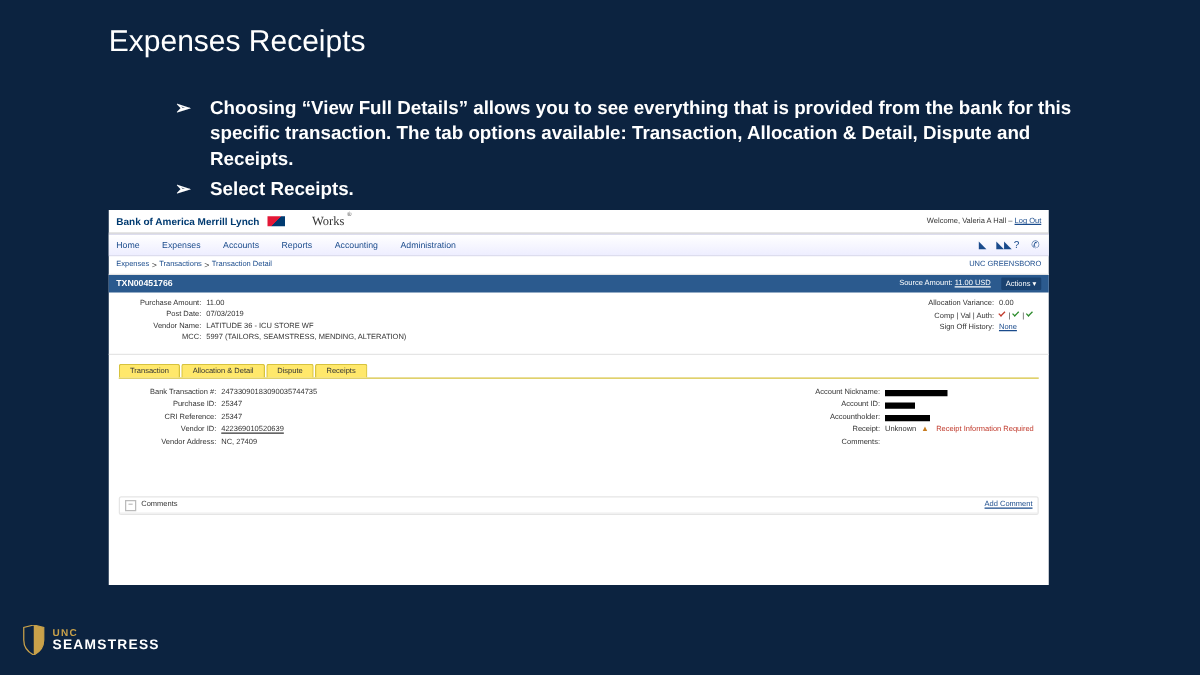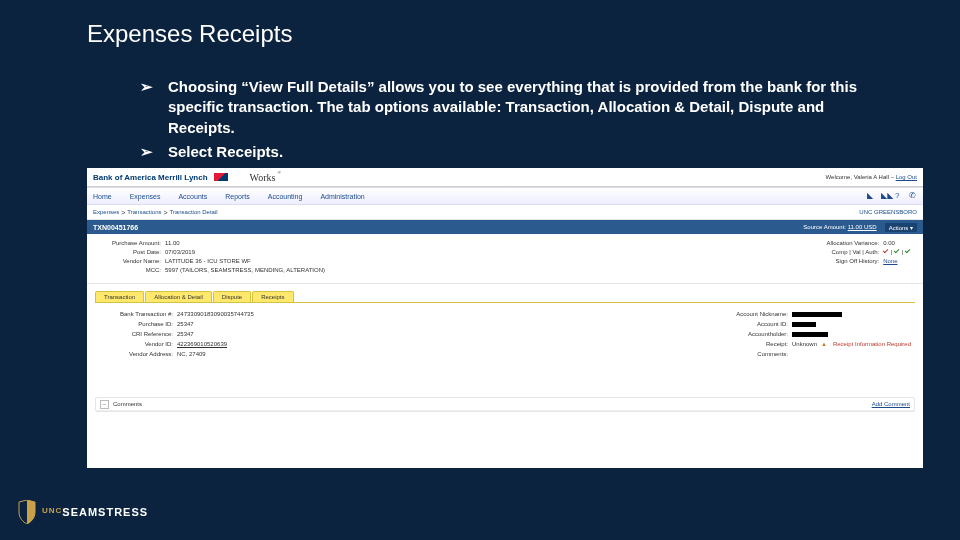--- a/index.html
+++ b/index.html
@@ -1,21 +1,21 @@
 <!DOCTYPE html>
 <html><head>
 <meta charset="utf-8">
 <style>
 html,body{margin:0;padding:0;width:960px;height:540px;background:#0c2340;font-family:Arial,Helvetica,sans-serif;overflow:hidden}
 .slide{position:relative;width:960px;height:540px}
 .title{position:absolute;left:87px;top:20px;color:#fff;font-size:24px;font-weight:400}
 .bullets{position:absolute;left:100px;top:62px;right:80px;color:#fff;font-size:15px;line-height:1.35}
 .bullets li{list-style:none;position:relative;padding-left:28px;margin-bottom:4px;font-weight:700}
 .bullets li:before{content:"➢";position:absolute;left:0;top:0}
-.app{position:absolute;left:87px;top:168px;width:836px;height:300px;background:#fff;font-size:7px;color:#333}
+.app{position:absolute;left:87px;top:168px;width:752px;height:300px;background:#fff;font-size:7px;color:#333}
 .app-top{height:18px;border-bottom:1px solid #ccc;display:flex;align-items:center;padding:0 6px}
 .logo-boa{color:#003a70;font-weight:700;font-size:8px}
 .flag{display:inline-block;width:14px;height:8px;background:linear-gradient(135deg,#e31837 50%,#003a70 50%);margin:0 6px;vertical-align:middle}
 .logo-works{font-family:Georgia,serif;font-size:10px;color:#333;margin-left:16px;position:relative}
 .logo-works:after{content:"®";font-size:5px;position:absolute;top:-2px;right:-6px}
 .welcome{margin-left:auto;font-size:6px;color:#333}
 .welcome a{color:#1a4b8c;text-decoration:underline}
 .navbar{height:16px;background:linear-gradient(#fff,#eef);border-top:1px solid #dde;border-bottom:1px solid #dde;display:flex;align-items:center;padding:0 6px;gap:18px}
 .navbar span{color:#1a4b8c;font-size:7px}
 .util{margin-left:auto;display:flex;gap:6px}
@@ -51,21 +51,21 @@
 .pcol.right .plabel{min-width:70px}
 .lock{color:#c77b1e;font-size:6px}
 .warn{color:#c0392b;font-size:6px;margin-left:2px}
 .comments{margin:4px 8px 0;border:1px solid #e5e5e5;border-radius:2px}
 .comments-hd{height:12px;display:flex;align-items:center;padding:0 4px;font-size:6px;border-bottom:1px solid #eee}
 .toggle{display:inline-block;width:7px;height:7px;border:1px solid #bbb;text-align:center;line-height:6px;margin-right:4px;color:#666;font-size:6px}
 .addc{margin-left:auto;color:#1a4b8c;text-decoration:underline;font-size:6px}
 .footer{position:absolute;left:18px;bottom:16px;display:flex;align-items:center;gap:6px}
 .shield{width:18px;height:24px;position:relative}
 .shield svg{width:18px;height:24px}
-.ftxt{display:flex;flex-direction:row;line-height:1}
+.ftxt{display:flex;flex-direction:column;line-height:1}
 .ftxt .l1{color:#c9a14a;font-size:8px;letter-spacing:1px;font-weight:700}
 .ftxt .l2{color:#fff;font-size:11px;letter-spacing:1px;font-weight:700}
 </style>
 </head>
 <body>
 <div class="slide">
   <div class="title">Expenses Receipts</div>
   <ul class="bullets">
     <li>Choosing “View Full Details” allows you to see everything that is provided from the bank for this specific transaction.  The tab options available: Transaction, Allocation &amp; Detail, Dispute and Receipts.</li>
     <li>Select Receipts.</li>

